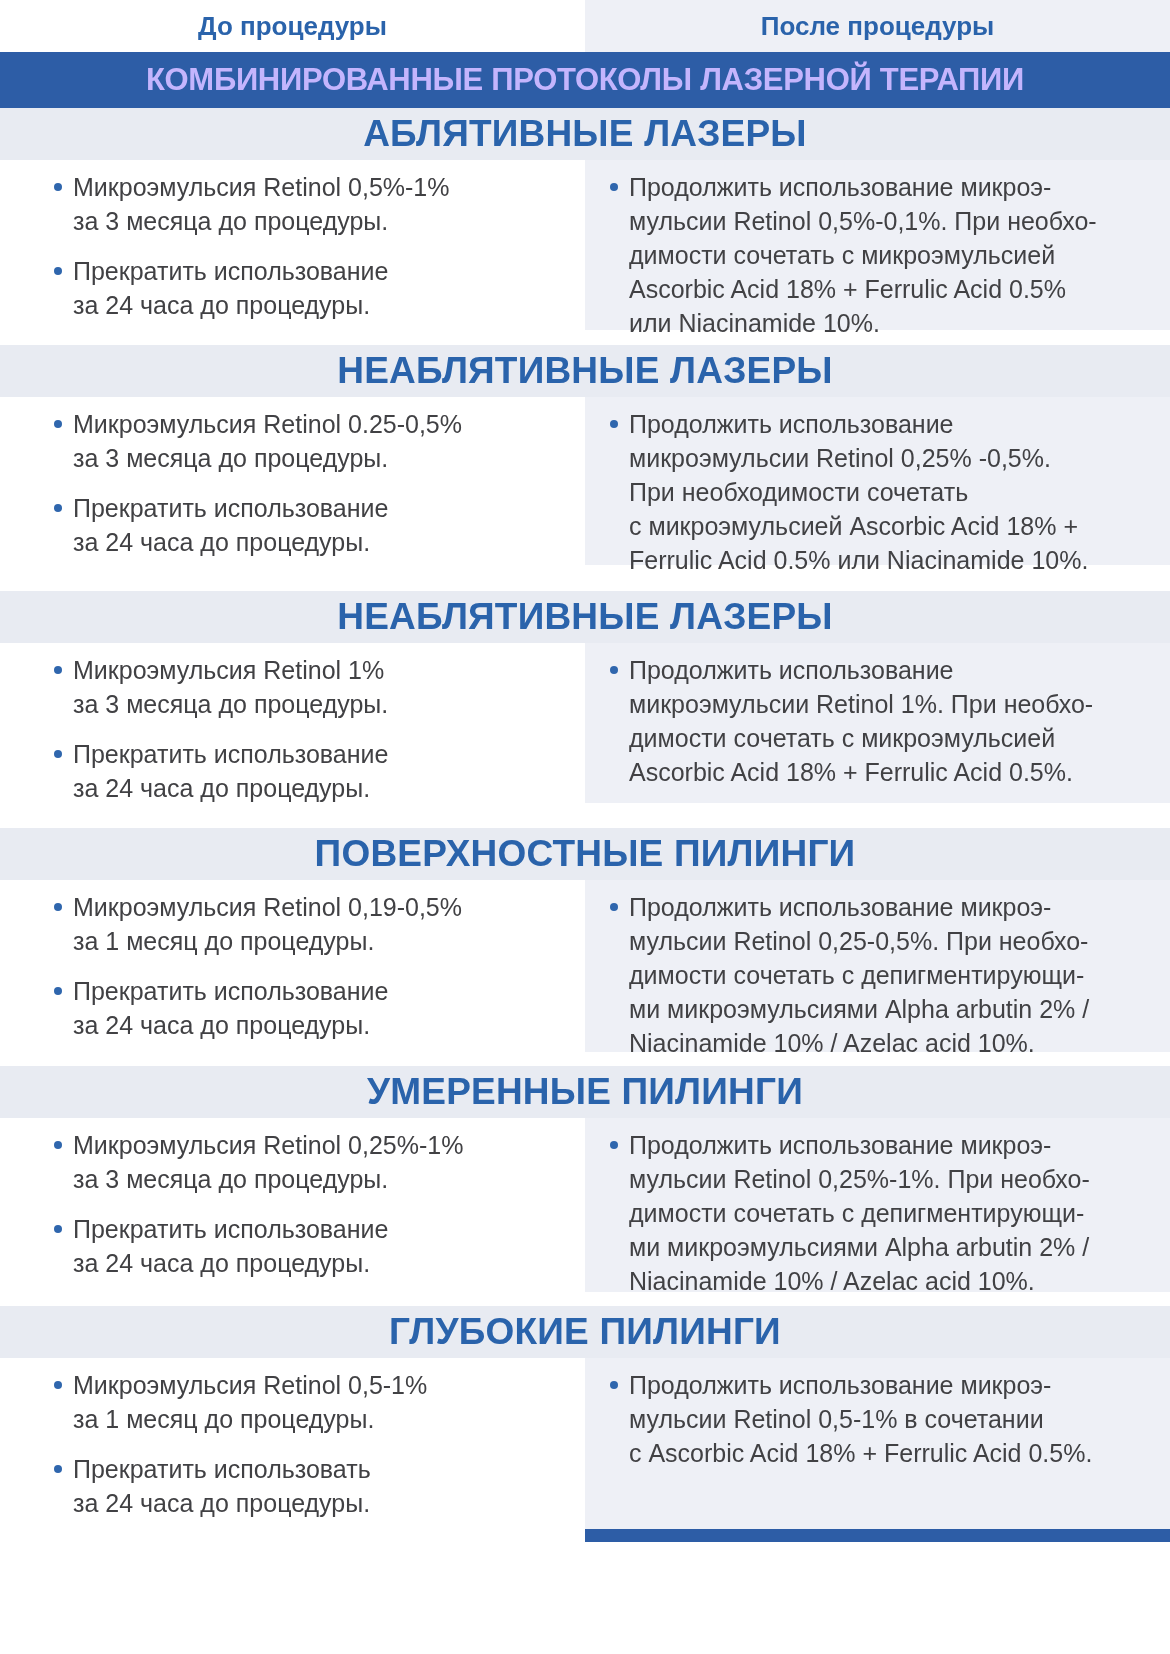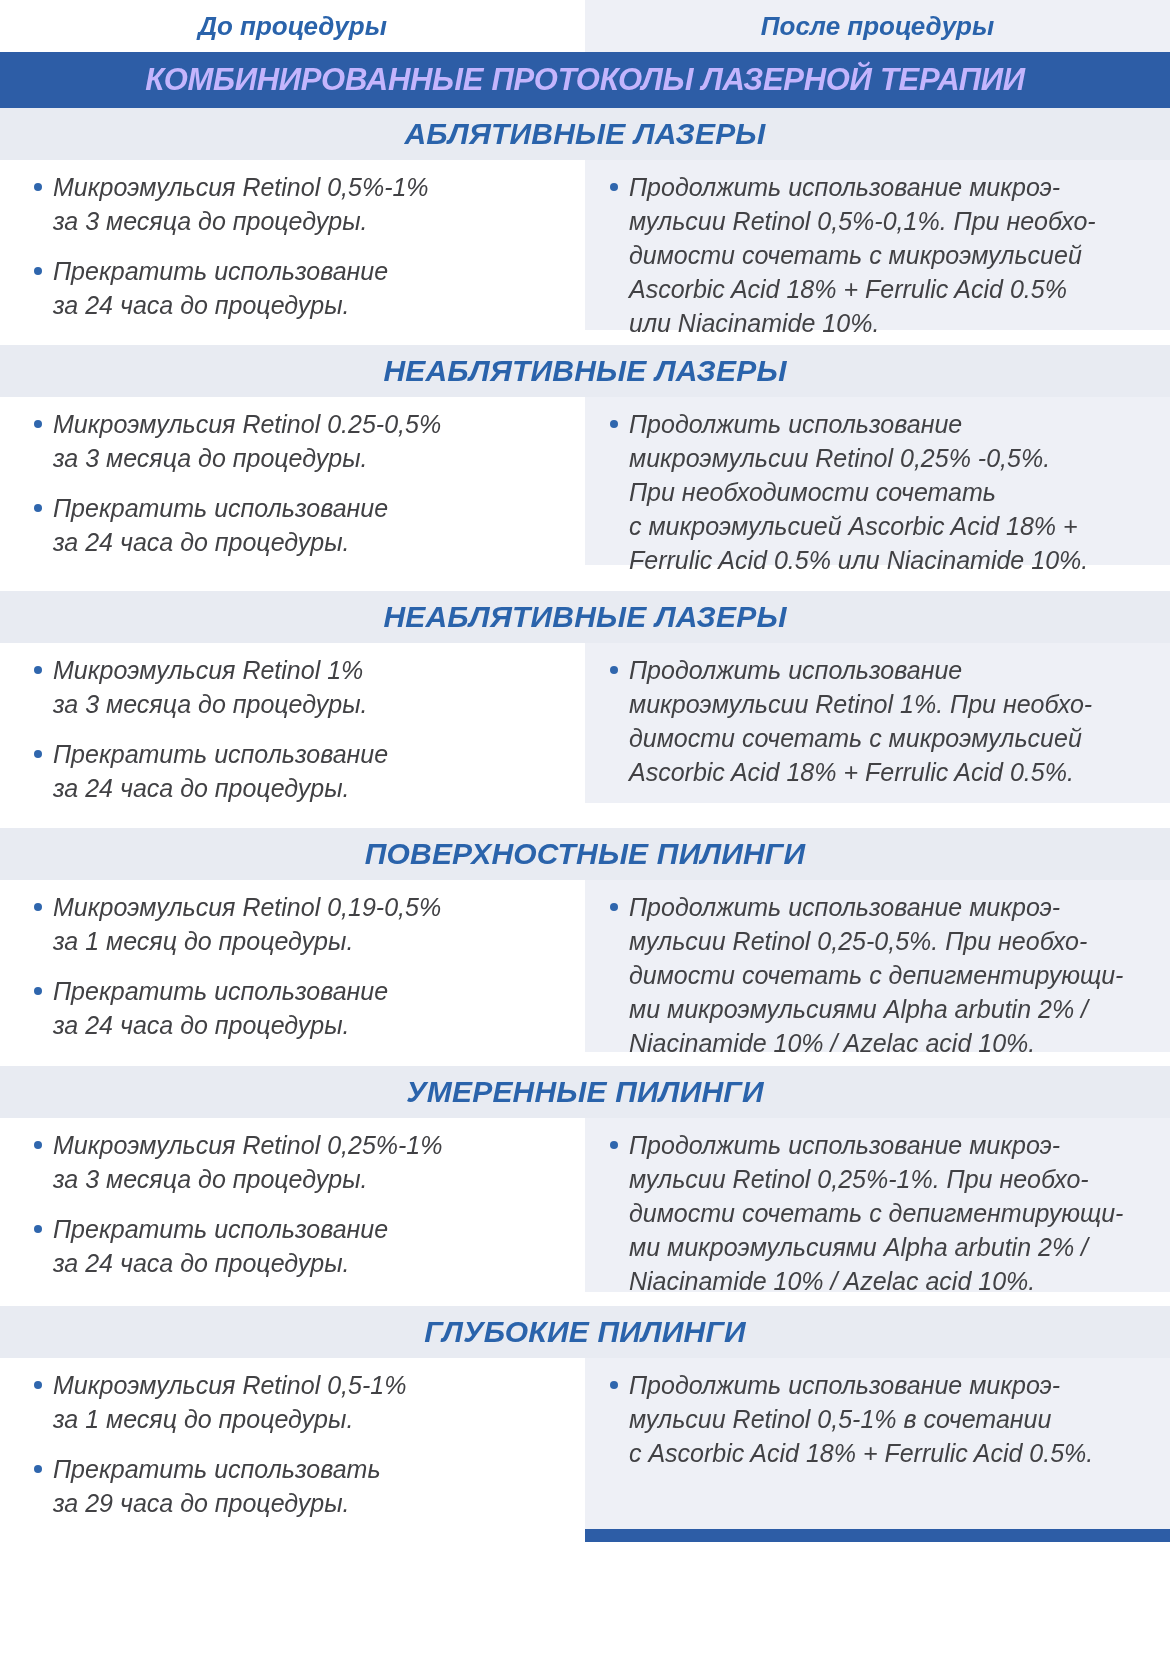--- a/index.html
+++ b/index.html
@@ -12,47 +12,46 @@
   }
   *{margin:0;padding:0;box-sizing:border-box;}
   html,body{background:#ffffff;}
   .page{
     position:relative;
     width:1170px;height:1654px;
     background:#ffffff;
     font-family:"Liberation Sans","DejaVu Sans",sans-serif;
     color:var(--text-color);
     overflow:hidden;
-    font-style:italic;
   }
   
   .cols-header{display:flex;height:52px;}
   .cols-header .cell{
     width:50%;display:flex;align-items:center;justify-content:center;
     font-weight:700;font-size:26px;color:var(--heading-blue);
   }
   .cols-header .cell.after{background:var(--column-bg);text-align:center;}
   
   .banner{
     height:56px;background:var(--banner-blue);
     display:flex;align-items:center;justify-content:center;
     color:#c4b5fd;font-weight:700;font-size:31px;
     letter-spacing:-0.3px;white-space:nowrap;
   }
   
   .band{
     height:52px;background:var(--band-bg);
     display:flex;align-items:center;justify-content:center;
-    color:var(--heading-blue);font-weight:700;font-size:30px;
+    color:var(--heading-blue);font-weight:700;font-size:37px;
     letter-spacing:0.2px;white-space:nowrap;
   }
   
   .body{display:flex;}
   .body .col{width:50%;padding-top:10px;}
-  .body .col.left{padding-left:34px;padding-right:30px;background:#ffffff;}
+  .body .col.left{padding-left:54px;padding-right:30px;background:#ffffff;}
   .body .col.right{padding-left:25px;padding-right:26px;background:var(--column-bg);}
   .item{display:flex;margin-bottom:16px;}
   .dot{
     width:8px;height:8px;border-radius:50%;
     background:var(--bullet-blue);
     margin:13px 11px 0 0;flex:none;
   }
   .item .txt{
     font-size:25px;line-height:34px;
     white-space:pre-line;
@@ -220,21 +219,21 @@
   <div class="body" style="height:171px">
     <div class="col left">
       <div class="item">
           <span class="dot"></span>
           <span class="txt">Микроэмульсия Retinol 0,5-1%
 за 1 месяц до процедуры.</span>
         </div>
       <div class="item">
           <span class="dot"></span>
           <span class="txt">Прекратить использовать
-за 29 часа до процедуры.</span>
+за 24 часа до процедуры.</span>
         </div>
     </div>
     <div class="col right">
       <div class="item">
           <span class="dot"></span>
           <span class="txt">Продолжить использование микроэ-
 мульсии Retinol 0,5-1% в сочетании
 с Ascorbic Acid 18% + Ferrulic Acid 0.5%.</span>
         </div>
     </div>

